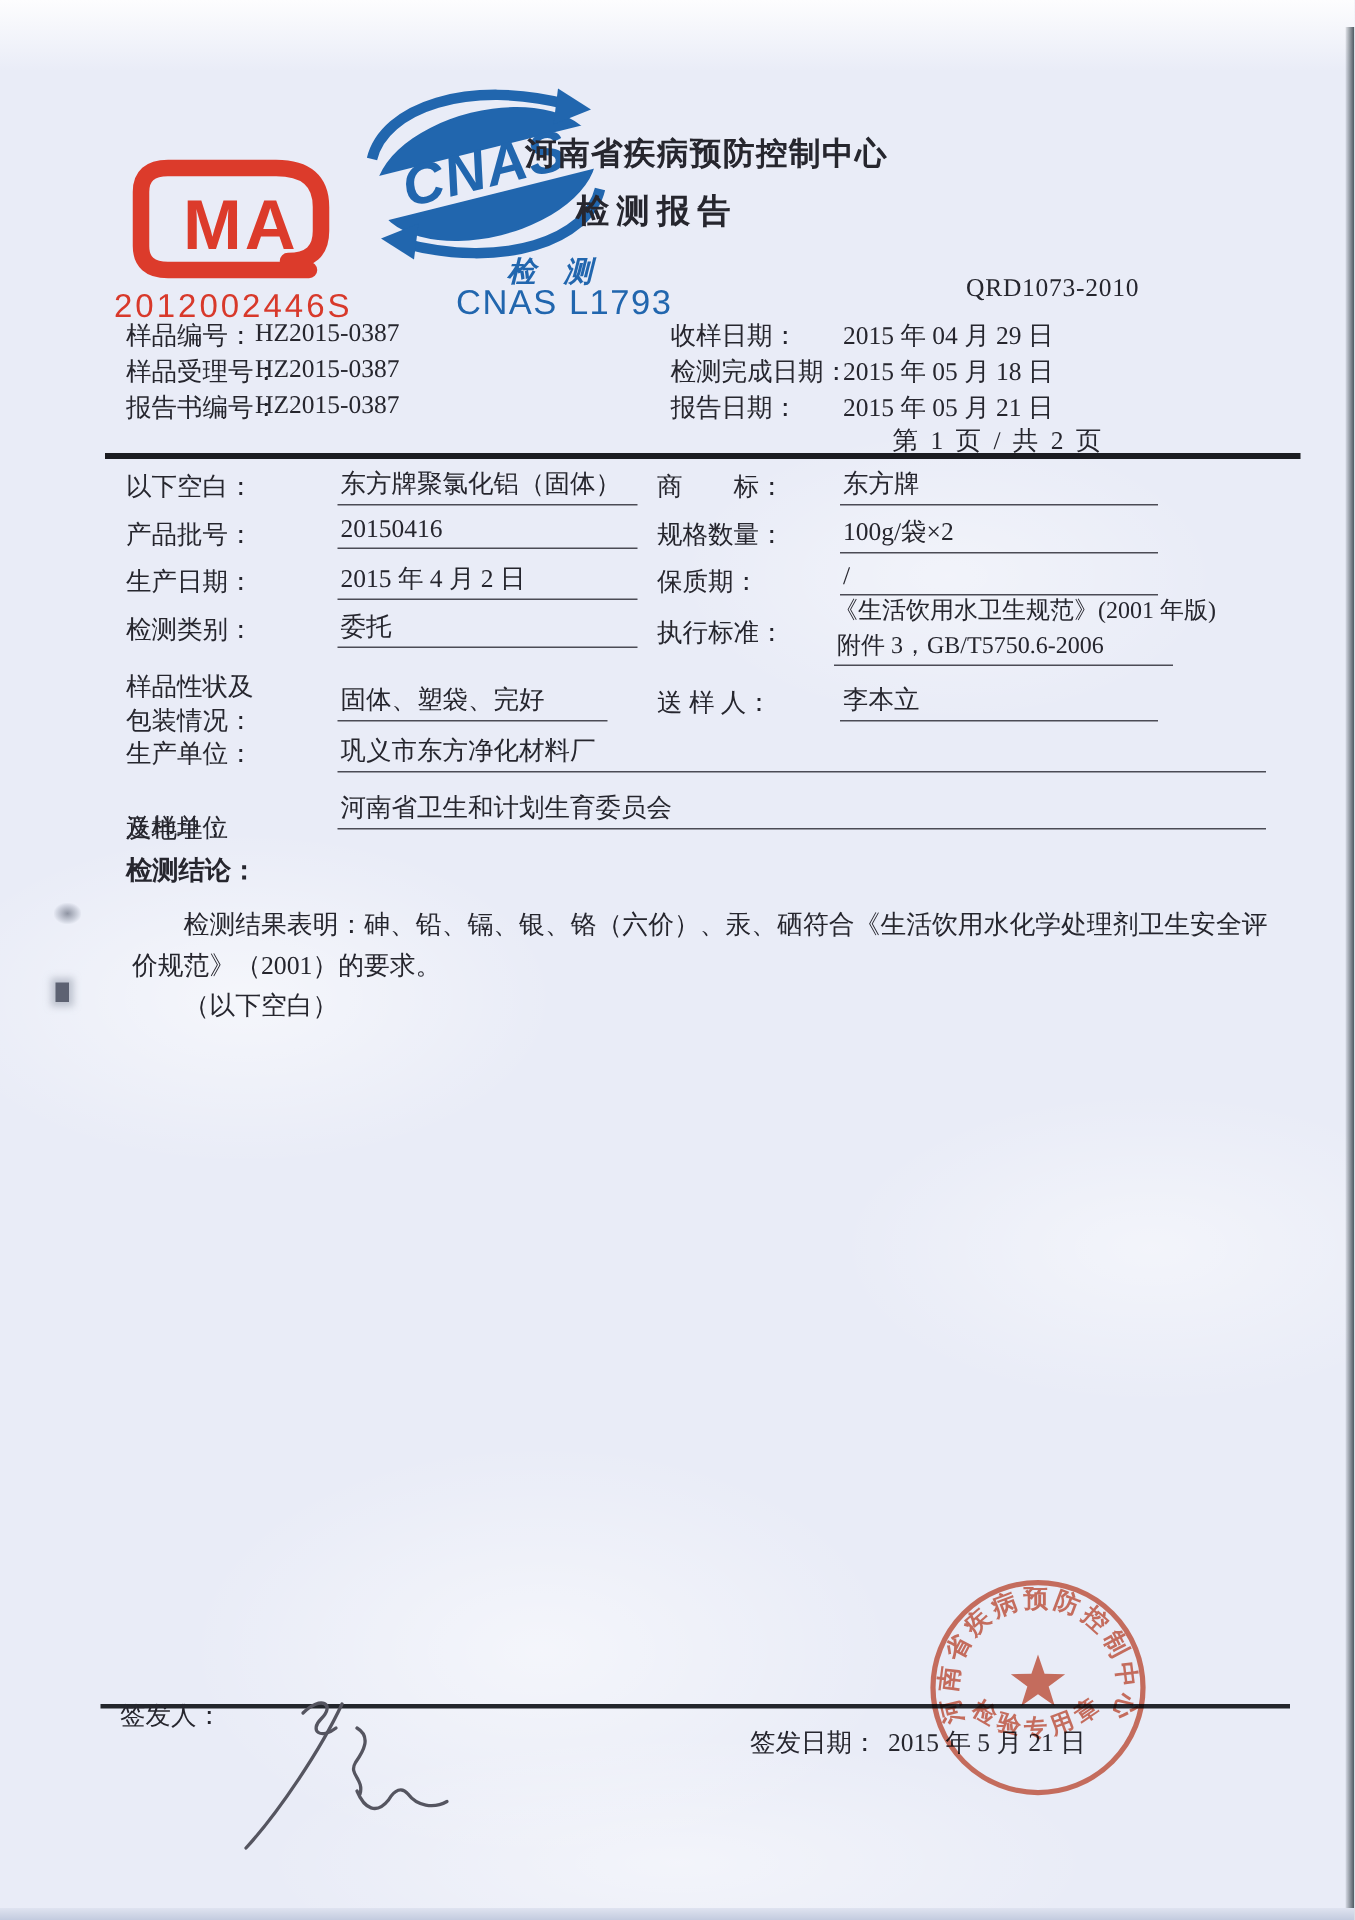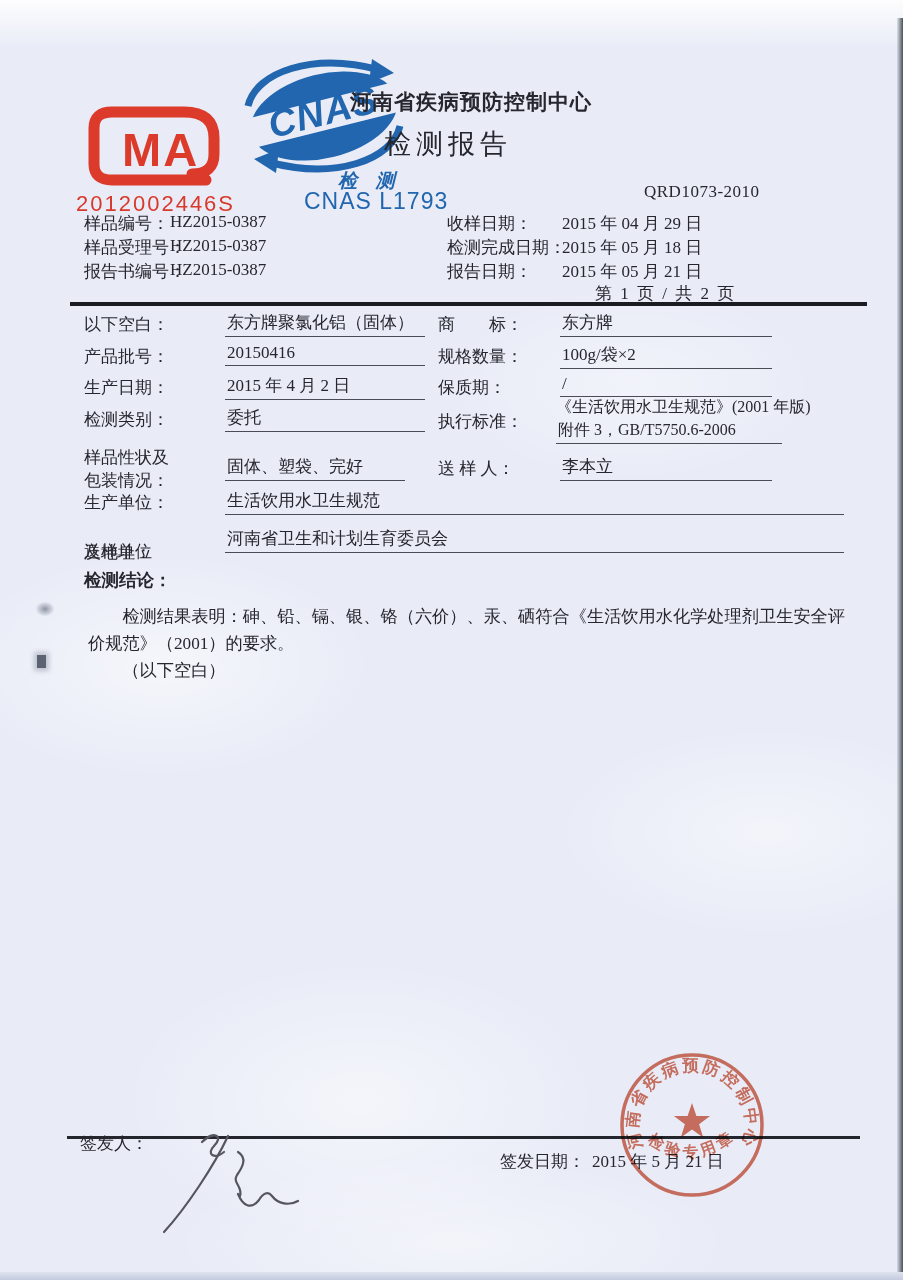--- a/index.html
+++ b/index.html
@@ -56,21 +56,21 @@
     </g>
     <path d="M 16 50 C 24 16 80 -4 148 14" stroke="#2166ae" stroke-width="7" fill="none"></path>
     <polygon points="140,3 162,17 137,27" fill="#2166ae"></polygon>
     <path d="M 168 70 C 160 104 104 124 36 106" stroke="#2166ae" stroke-width="7" fill="none"></path>
     <polygon points="44,117 22,103 47,93" fill="#2166ae"></polygon>
   </svg>
   <div class="abs blue" style="left:338px;top:168px;font-size:19px;letter-spacing:7px;font-weight:bold;font-style:italic;">检 测</div>
   <div class="abs blue sans" style="left:304px;top:188px;font-size:23px;letter-spacing:1px;">CNAS L1793</div>
 
   <div class="abs sans" style="left:350px;top:88px;font-size:21px;font-weight:600;letter-spacing:1px;">河南省疾病预防控制中心</div>
-  <div class="abs sans" style="left:384px;top:126px;font-size:27px;font-weight:400;letter-spacing:5px;">检测报告</div>
+  <div class="abs sans" style="left:384px;top:126px;font-size:22px;font-weight:700;letter-spacing:5px;">检测报告</div>
   <div class="abs" style="left:644px;top:182px;font-size:17px;letter-spacing:.5px;">QRD1073-2010</div>
 
   <span class="abs lbl" style="left:84px;top:212px;">样品编号：</span>
   <span class="abs val" style="left:170px;top:212px;">HZ2015-0387</span>
   <span class="abs lbl" style="left:447px;top:212px;">收样日期：</span>
   <span class="abs val" style="left:562px;top:212px;">2015 年 04 月 29 日</span>
 
   <span class="abs lbl" style="left:84px;top:236px;text-align:right;">样品受理号：</span>
   <span class="abs val" style="left:170px;top:236px;">HZ2015-0387</span>
   <span class="abs lbl" style="left:447px;top:236px;">检测完成日期：</span>
@@ -106,21 +106,21 @@
   <span class="abs val" style="left:556px;top:397px;font-size:16px;">《生活饮用水卫生规范》(2001 年版)</span>
   <span class="abs val ul" style="left:556px;top:420px;width:222px;font-size:16px;">附件 3，GB/T5750.6-2006</span>
 
   <span class="abs lbl" style="left:84px;top:446px;">样品性状及</span>
   <span class="abs lbl" style="left:84px;top:469px;">包装情况：</span>
   <span class="abs val ul" style="left:225px;top:455px;width:176px;">固体、塑袋、完好</span>
   <span class="abs lbl" style="left:438px;top:457px;">送 样 人：</span>
   <span class="abs val ul" style="left:560px;top:455px;width:208px;">李本立</span>
 
   <span class="abs lbl" style="left:84px;top:491px;">生产单位：</span>
-  <span class="abs val ul" style="left:225px;top:489px;width:615px;">生活饮用水卫生规范</span>
+  <span class="abs val ul" style="left:225px;top:489px;width:615px;">巩义市东方净化材料厂</span>
 
   <span class="abs lbl" style="left:84px;top:540px;text-align:right;">送样单位</span>
   <span class="abs lbl" style="left:84px;top:541px;">及地址：</span>
   <span class="abs val ul" style="left:225px;top:527px;width:615px;">河南省卫生和计划生育委员会</span>
 
   <div class="abs" style="left:84px;top:568px;font-size:17.5px;font-weight:bold;">检测结论：</div>
   <div class="abs" style="left:88px;top:604px;width:757px;white-space:normal;font-size:17.2px;line-height:26.5px;">
     <p class="para">检测结果表明：砷、铅、镉、银、铬（六价）、汞、硒符合《生活饮用水化学处理剂卫生安全评价规范》（2001）的要求。</p>
     <p class="para">（以下空白）</p>
   </div>

